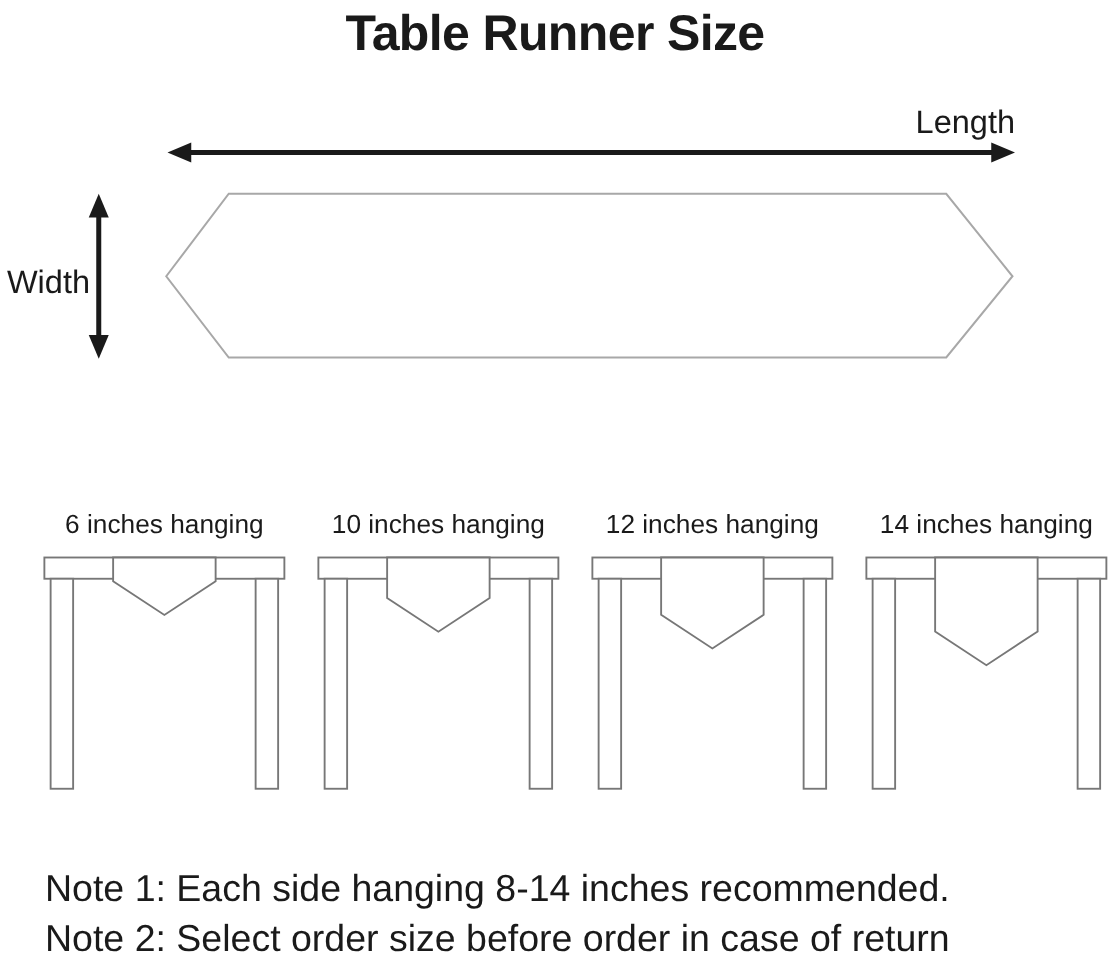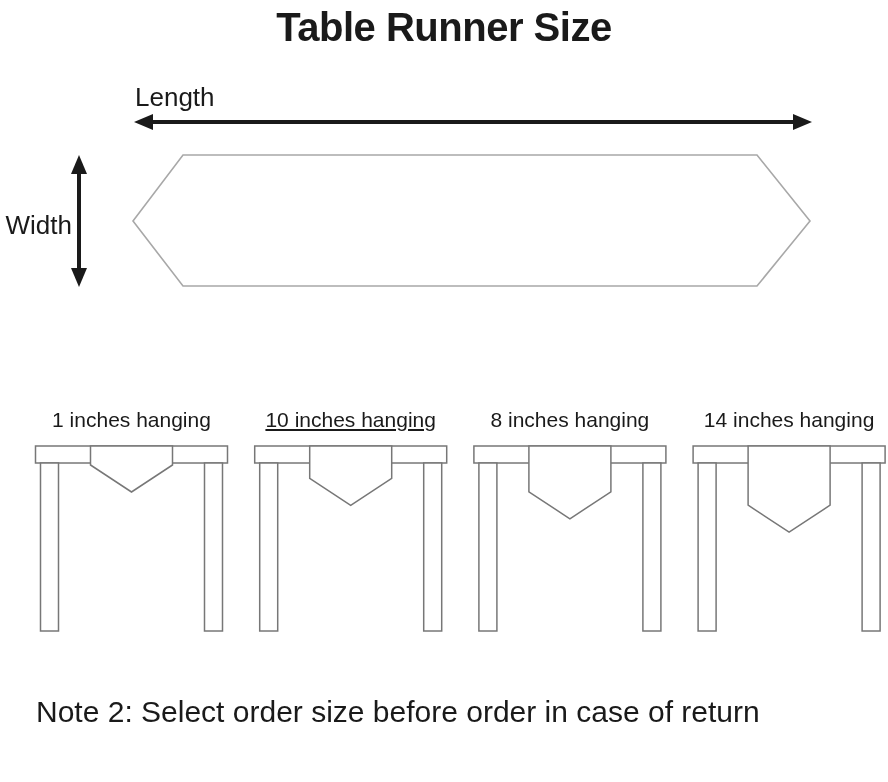--- a/index.html
+++ b/index.html
@@ -21,21 +21,21 @@
   }
   .stage{position:absolute;left:0;top:0;width:888px;height:782px;}
   .page-title{
     position:absolute;left:0;top:0;width:888px;
     text-align:center;
     font-size:40px;font-weight:700;letter-spacing:-0.5px;
     line-height:54px;
   }
   .length-label{
     position:absolute;left:135px;top:82px;width:677px;
-    text-align:left;font-size:26px;line-height:30px;
+    text-align:right;font-size:26px;line-height:30px;
   }
   .width-label{
     position:absolute;left:2px;top:210px;width:70px;
     text-align:right;font-size:26px;line-height:30px;
   }
   svg.diagram-canvas{position:absolute;left:0;top:0;}
   .arrow-line{stroke:var(--arrow-color);stroke-width:4;fill:none;}
   .arrow-head{fill:var(--arrow-color);stroke:none;}
   .runner-outline{fill:#ffffff;stroke:var(--runner-stroke);stroke-width:1.6;}
   .table-shape{fill:#ffffff;stroke:var(--table-stroke);stroke-width:1.5;}
@@ -98,22 +98,23 @@
         <g>
           <rect x="693.0999999999999" y="446" width="192" height="17" class="table-shape"></rect>
           <rect x="698.0999999999999" y="463" width="18" height="168" class="table-shape"></rect>
           <rect x="862.0999999999999" y="463" width="18" height="168" class="table-shape"></rect>
           <polygon points="748.0999999999999,446 830.0999999999999,446 830.0999999999999,505.2 789.0999999999999,532.2 748.0999999999999,505.2" class="table-shape"></polygon>
         </g>
       </g>
   </svg>
 
   <div id="hanging-labels">
-      <div class="hang-label" style="left: 21.5px;">1 inches hanging</div>
-      <div class="hang-label" style="left: 240.7px; text-decoration: underline;">10 inches hanging</div>
-      <div class="hang-label" style="left: 459.9px;">8 inches hanging</div>
+      <div class="hang-label" style="left: 21.5px;">6 inches hanging</div>
+      <div class="hang-label" style="left: 240.7px;">10 inches hanging</div>
+      <div class="hang-label" style="left: 459.9px;">12 inches hanging</div>
       <div class="hang-label" style="left: 679.1px;">14 inches hanging</div>
     </div>
 
   <div class="notes" id="notes">
+      <div class="note-line">Note 1: Each side hanging 8-14 inches recommended.</div>
       <div class="note-line">Note 2: Select order size before order in case of return</div>
     </div>
 </div>
 
 </body></html>

